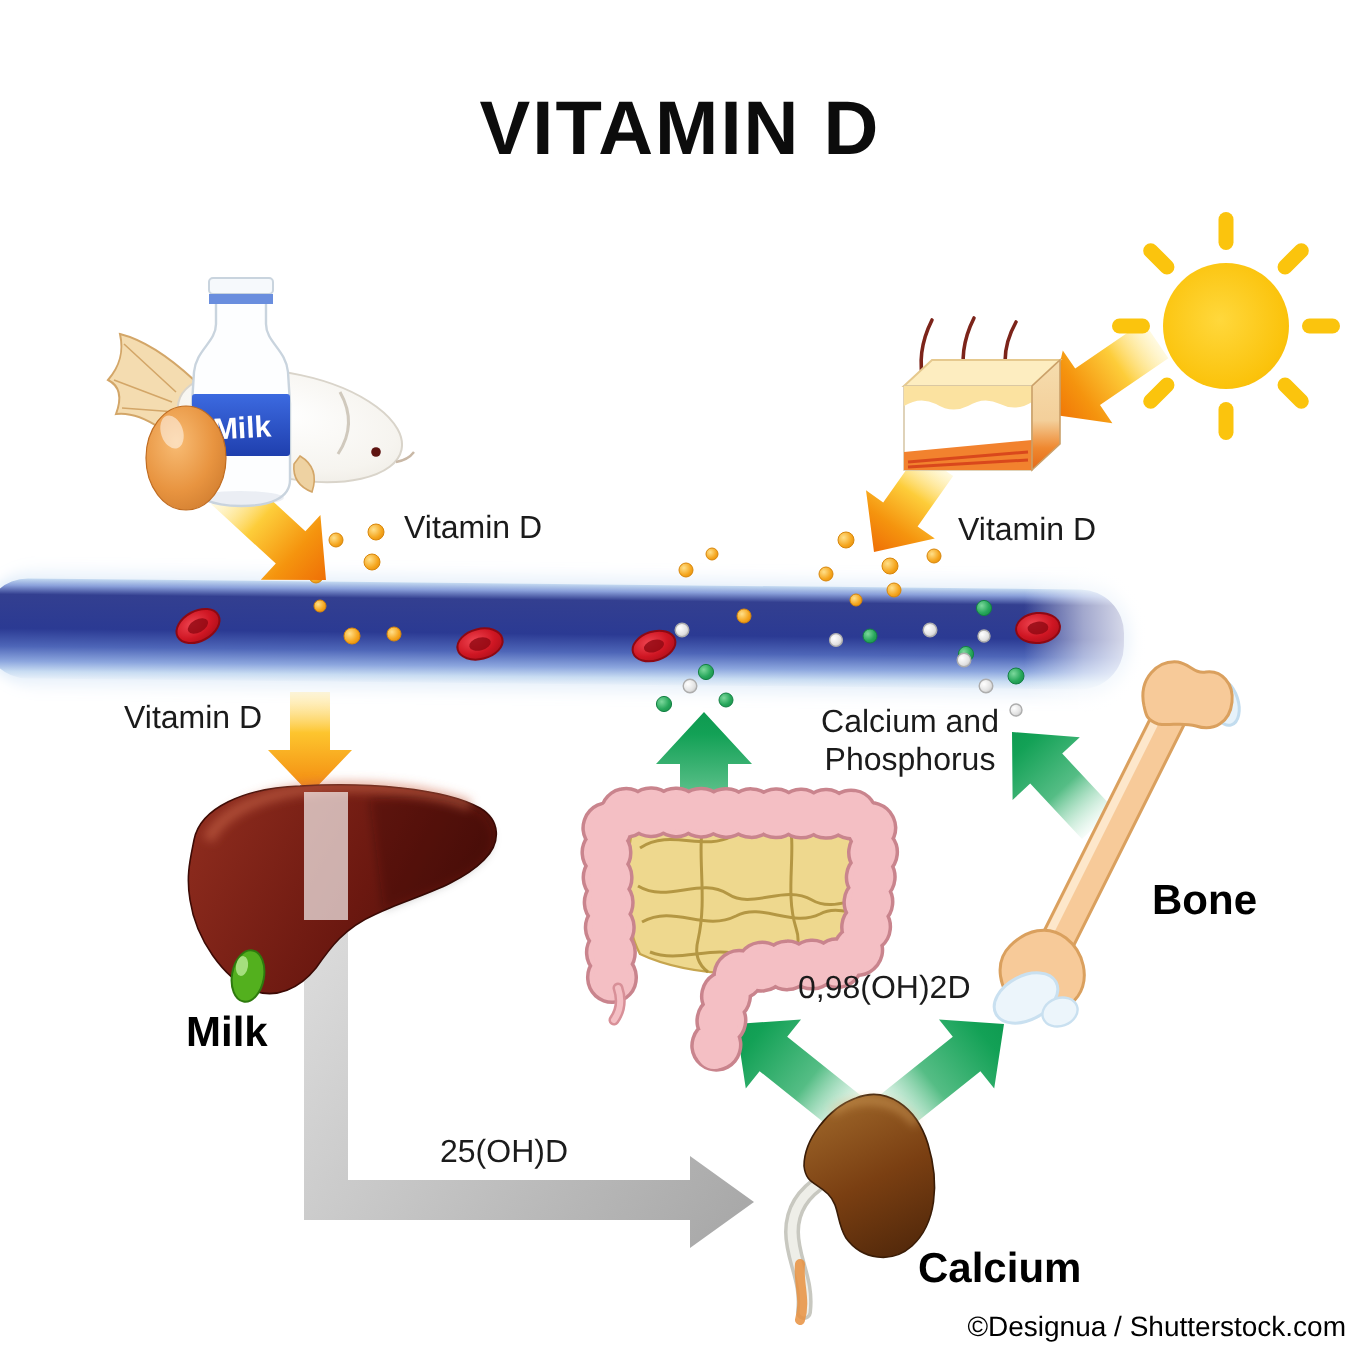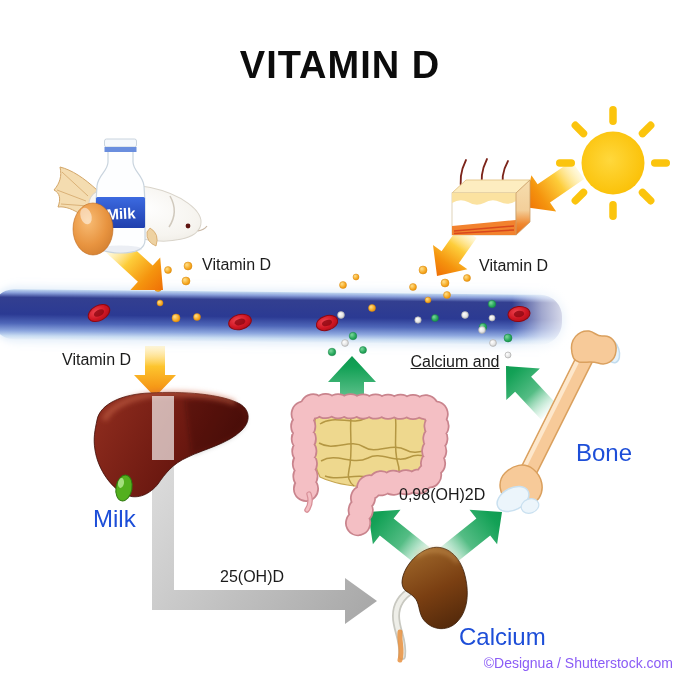--- a/index.html
+++ b/index.html
@@ -1,24 +1,24 @@
 <!DOCTYPE html>
 <html><head>
 <meta charset="utf-8">
 <style>
   html,body{margin:0;padding:0;background:#ffffff;}
   .canvas{position:relative;width:680px;height:680px;background:#ffffff;overflow:hidden;
           font-family:"Liberation Sans",sans-serif;}
   .canvas svg{position:absolute;left:0;top:0;}
   .lbl{position:absolute;color:#1b1b1b;font-size:16px;white-space:nowrap;}
-  .organ{font-weight:normal;font-size:24px;color:#1d4ed8;}
+  .organ{font-weight:bold;font-size:21px;color:#000000;}
   .title{left:0;top:44px;width:100%;text-align:center;font-size:38px;font-weight:bold;
          letter-spacing:1px;color:#0c0c0c;}
-  .ca-block{left:398px;top:352px;width:114px;text-align:center;line-height:19px;font-size:16px;text-decoration:underline;}
-  .credit{left:auto;right:7px;top:655px;color:#8b5cf6;font-size:14px;}
+  .ca-block{left:398px;top:352px;width:114px;text-align:center;line-height:19px;font-size:16px;}
+  .credit{left:auto;right:7px;top:655px;color:#000000;font-size:14px;}
 </style>
 </head>
 <body>
 
 <div class="canvas">
 
 <svg width="680" height="680" viewBox="0 0 680 680">
   <defs>
     <linearGradient id="vGlow" x1="0" y1="284" x2="0" y2="350" gradientUnits="userSpaceOnUse">
       <stop offset="0" stop-color="#96bfeb" stop-opacity="0"></stop>
@@ -347,20 +347,21 @@
 </svg>
 
 <div class="lbl title">VITAMIN D</div>
 
 <div class="lbl" style="left:202px;top:256px;">Vitamin D</div>
 <div class="lbl" style="left:479px;top:257px;">Vitamin D</div>
 <div class="lbl" style="left:62px;top:351px;">Vitamin D</div>
 
 <div class="lbl ca-block">
   <span style="display:block;">Calcium and</span>
+  <span style="display:block;">Phosphorus</span>
 </div>
 
 <div class="lbl" style="left:185px;top:568px;margin-left:35px;">25(OH)D</div>
 <div class="lbl" style="left:399px;top:486px;">0,98(OH)2D</div>
 
 <div class="lbl organ" style="left:93px;top:505px;">Milk</div>
 <div class="lbl organ" style="left:459px;top:623px;">Calcium</div>
 <div class="lbl organ" style="left:576px;top:439px;">Bone</div>
 
 <div class="lbl credit">©Designua / Shutterstock.com</div>

